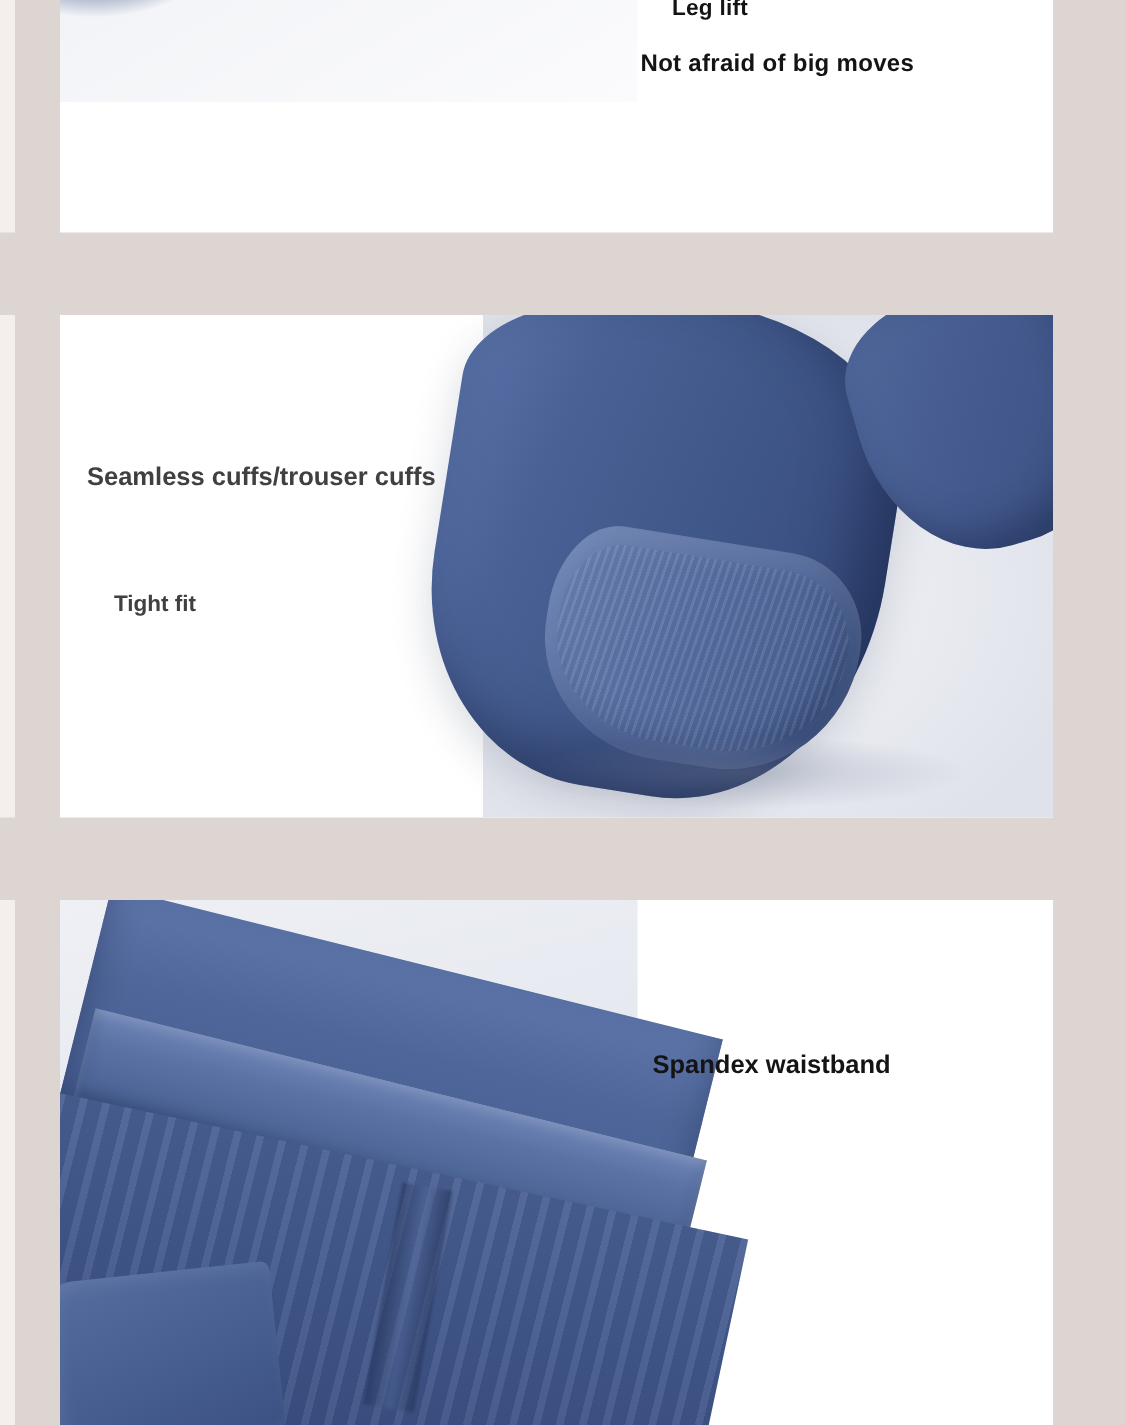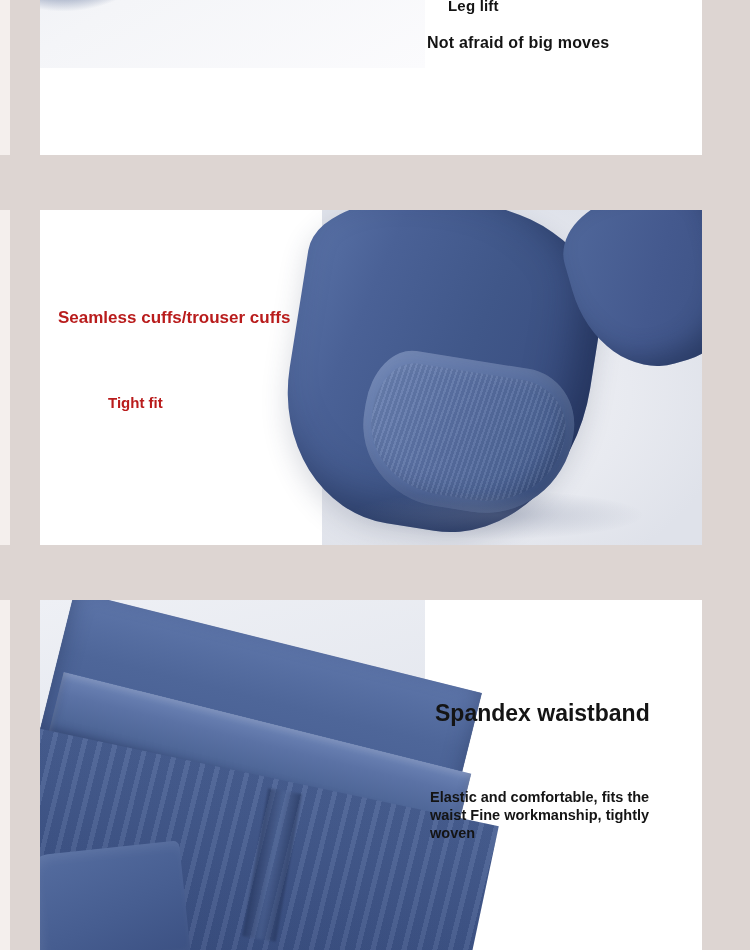--- a/index.html
+++ b/index.html
@@ -119,23 +119,23 @@
   }
   #p2-photo .shadow {
     position: absolute;
     left: 30px;
     bottom: 6px;
     width: 290px;
     height: 48px;
     border-radius: 50%;
     background: radial-gradient(ellipse at center, rgba(120,130,155,0.35) 0%, rgba(120,130,155,0) 72%);
   }
-  .p2-text { position: absolute; color: #b91c1c; text-align: center; }
+  .p2-text { position: absolute; color: #404040; text-align: center; }
   #p2-t1 { left: 18px; top: 98px; font-size: 17px; font-weight: bold; }
-  #p2-t2 { left: 36px; top: 184px; font-size: 15px; font-weight: bold; margin-left: 32px; }
+  #p2-t2 { left: 36px; top: 184px; font-size: 15px; font-weight: bold; }
   #p2-t3 { left: 33px; top: 213px; font-size: 14.5px; font-weight: bold; width: 215px; line-height: 18px; }
 
   
   #panel-3 {
     left: 40px;
     top: 600px;
     width: 662px;
     height: 350px;
   }
   #p3-photo {
@@ -192,21 +192,21 @@
     left: -5px;
     top: 248px;
     width: 150px;
     height: 110px;
     transform: rotate(-6deg);
     border-radius: 18px 6px 0 0;
     background: linear-gradient(160deg, #556da0 0%, #465d90 60%, #3c5183 100%);
     box-shadow: inset 4px 4px 12px rgba(255,255,255,0.08);
   }
   .p3-text { position: absolute; color: #141414; }
-  #p3-t1 { left: 395px; top: 100px; font-size: 23px; font-weight: bold; }
+  #p3-t1 { left: 395px; top: 100px; font-size: 17px; font-weight: bold; }
   #p3-t2 { left: 390px; top: 188px; font-size: 14.5px; font-weight: bold; width: 235px; line-height: 18px; }
 
   
   .edge-strip {
     position: absolute;
     left: 0;
     width: 10px;
     background: #f4efed;
   }
 </style>
@@ -242,16 +242,15 @@
 
   <div class="panel" id="panel-3">
     <div id="p3-photo">
       <div class="waist"></div>
       <div class="band"></div>
       <div class="body"></div>
       <div class="fly"></div>
       <div class="leftfold"></div>
     </div>
     <div class="p3-text" id="p3-t1">Spandex waistband</div>
-    <div class="p3-text" id="p3-t2">Elastic and comfortable, fits the waist Fine workmanship, tightly woven</div>
   </div>
 
 </div>
 
 </body></html>

